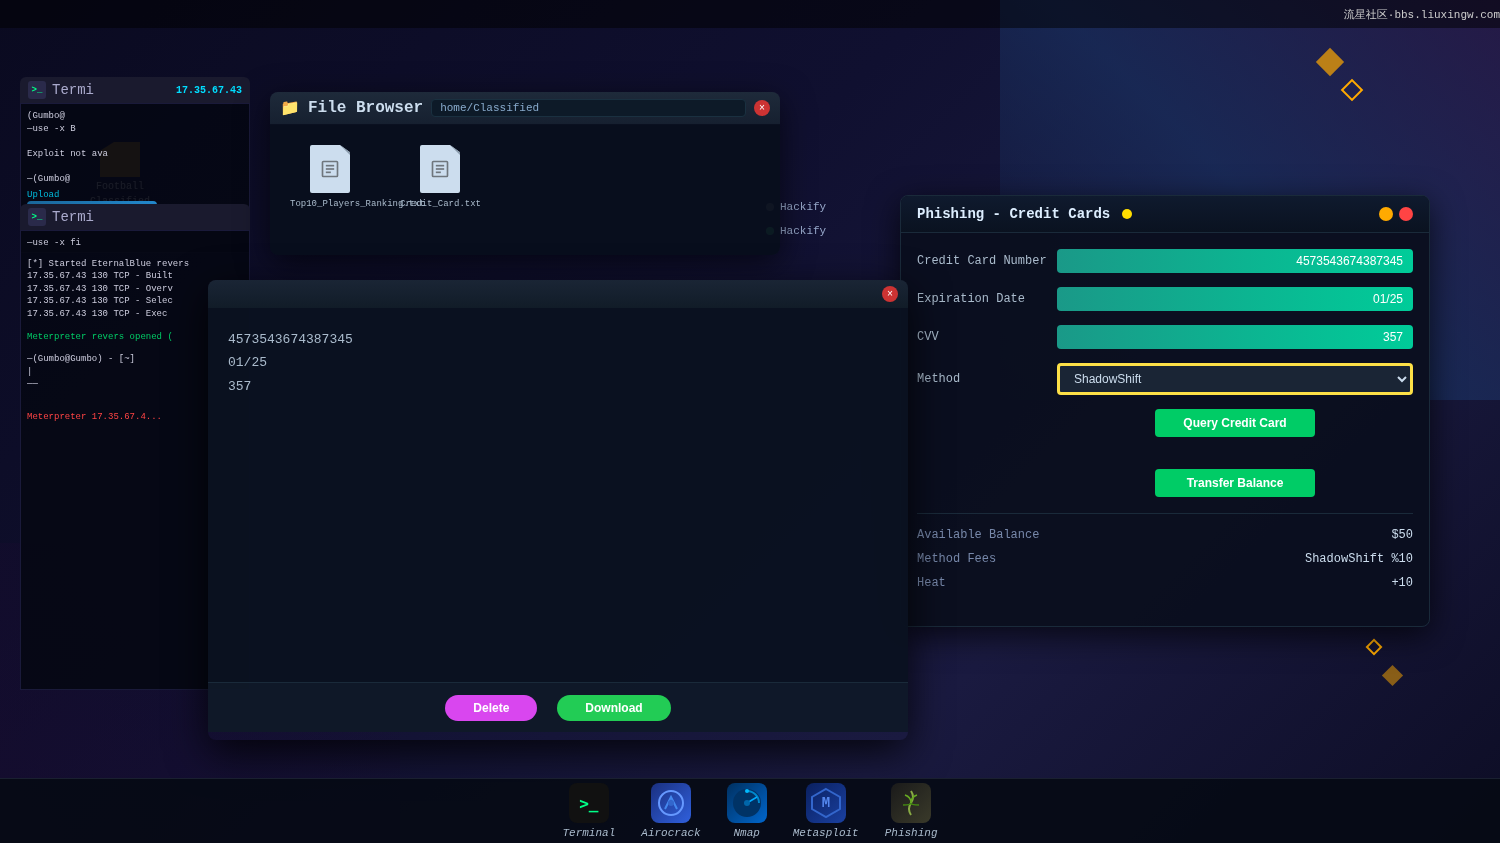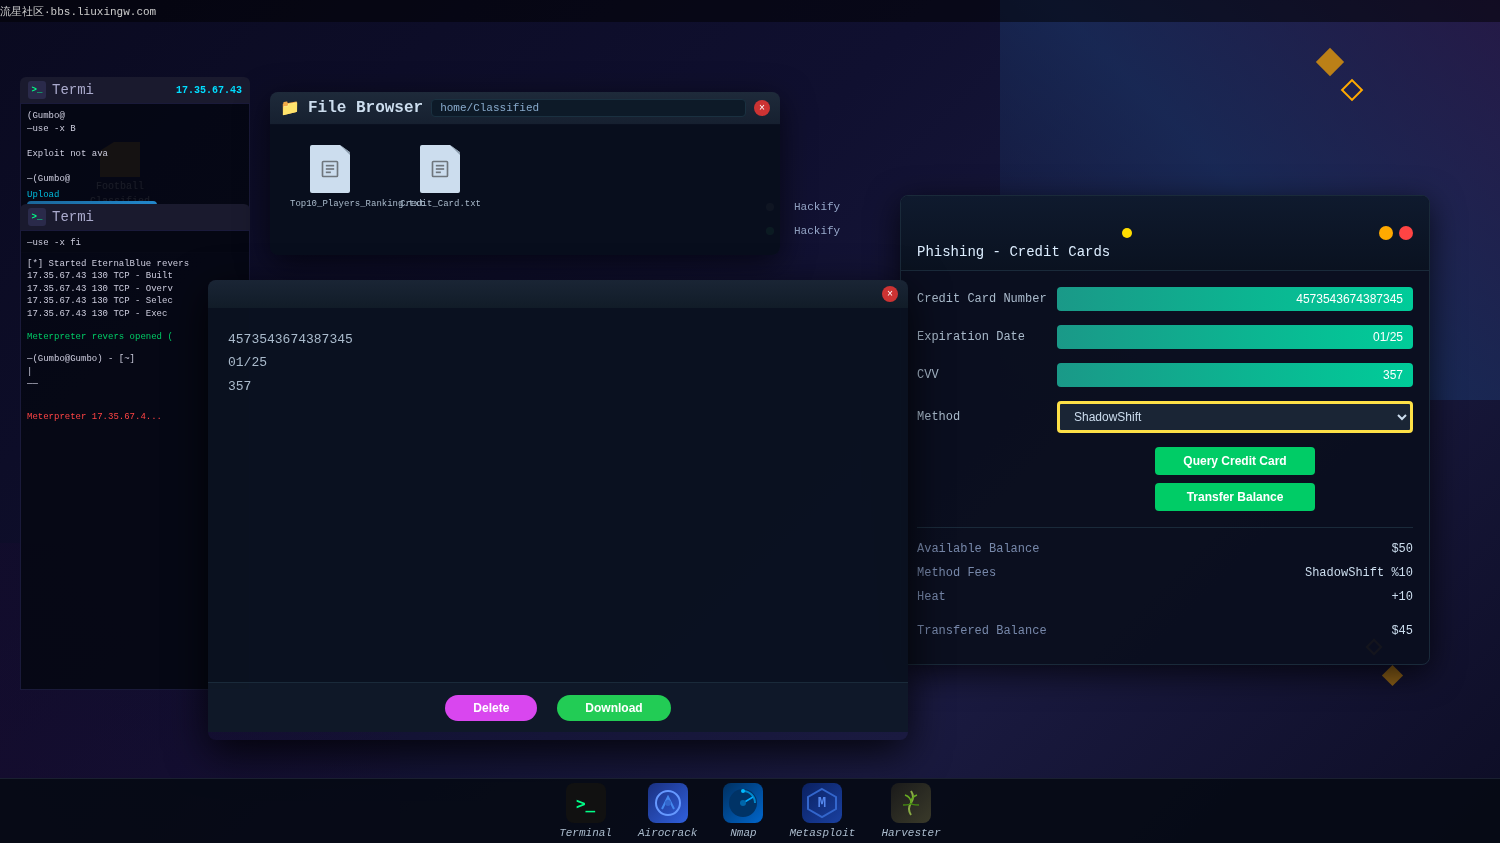--- a/index.html
+++ b/index.html
@@ -39,25 +39,25 @@
       bottom: 0; left: 0;
       width: 400px; height: 300px;
       background: linear-gradient(45deg, #1a0a30 0%, transparent 100%);
       opacity: 0.5;
     }
 
     
     .top-bar {
       position: absolute;
       top: 0; left: 0; right: 0;
-      height: 22px;
+      height: 28px;
       background: rgba(0,0,0,0.5);
       display: flex;
       align-items: center;
-      justify-content: flex-start;
+      justify-content: flex-end;
       z-index: 100;
     }
     .top-bar-text {
       color: #cccccc;
       font-size: 11px;
     }
 
     
     .desktop {
       position: absolute;
@@ -277,21 +277,21 @@
       border: none;
       border-radius: 20px;
       padding: 6px 28px;
       font-size: 12px;
       cursor: pointer;
       font-weight: bold;
     }
     .hackify-item {
       display: flex;
       align-items: center;
-      gap: 20px;
+      gap: 6px;
       padding: 6px 10px;
       cursor: pointer;
       text-align: right;
     }
     .hackify-dot {
       width: 8px; height: 8px;
       border-radius: 50%;
       background: #888;
       flex-shrink: 0;
     }
@@ -317,22 +317,21 @@
       background: linear-gradient(180deg, #0f1a2e 0%, #0a1220 100%);
       padding: 10px 16px;
       display: flex;
       align-items: center;
       gap: 12px;
       border-bottom: 1px solid #1a2a3a;
     }
     .hackify-title {
       color: #ddeeFF;
       font-size: 14px;
-      font-weight: normal;
-      margin-top: 38px;
+      font-weight: bold;
     }
     .status-dot-yellow {
       width: 10px; height: 10px;
       border-radius: 50%;
       background: #ffdd00;
     }
     .window-controls {
       margin-left: auto;
       display: flex;
       gap: 6px;
@@ -403,20 +402,21 @@
     .btn-transfer {
       background: #00cc66;
       border: none;
       border-radius: 4px;
       padding: 7px 28px;
       color: white;
       font-size: 12px;
       font-weight: bold;
       cursor: pointer;
       width: 160px;
+      margin-top: 24px;
     }
     .info-section {
       border-top: 1px solid #1a2a3a;
       padding-top: 14px;
     }
     .info-row {
       display: flex;
       justify-content: space-between;
       margin-bottom: 10px;
     }
@@ -679,24 +679,20 @@
         </div>
         <div class="info-row">
           <span class="info-label">Method Fees</span>
           <span class="info-value">ShadowShift %10</span>
         </div>
         <div class="info-row">
           <span class="info-label">Heat</span>
           <span class="info-value">+10</span>
         </div>
         <div style="height:10px;"></div>
-        <div class="info-row">
-          <span class="info-label">Transfered Balance</span>
-          <span class="info-value">$45</span>
-        </div>
       </div>
     </div>
   </div>
 
   <div class="text-viewer">
     <div class="text-viewer-title">
       <div class="close-btn">×</div>
     </div>
     <div class="text-viewer-body">
       <div>4573543674387345</div>
@@ -750,15 +746,15 @@
   <div class="taskbar-item">
     <div class="taskbar-icon icon-harvester">
       <svg width="40" height="40" viewBox="0 0 40 40">
         <path d="M20 8 Q24 14 20 20 Q16 26 20 32" fill="none" stroke="#88aa44" stroke-width="2"></path>
         <path d="M14 12 Q20 14 20 20" fill="none" stroke="#66aa22" stroke-width="1.5"></path>
         <path d="M26 12 Q20 14 20 20" fill="none" stroke="#66aa22" stroke-width="1.5"></path>
         <path d="M12 22 Q20 22 20 20" fill="none" stroke="#448811" stroke-width="1.5"></path>
         <path d="M28 22 Q20 22 20 20" fill="none" stroke="#448811" stroke-width="1.5"></path>
       </svg>
     </div>
-    <span class="taskbar-label">Harvester</span>
+    <span class="taskbar-label">Phishing</span>
   </div>
 </div>
 
 </body></html>

